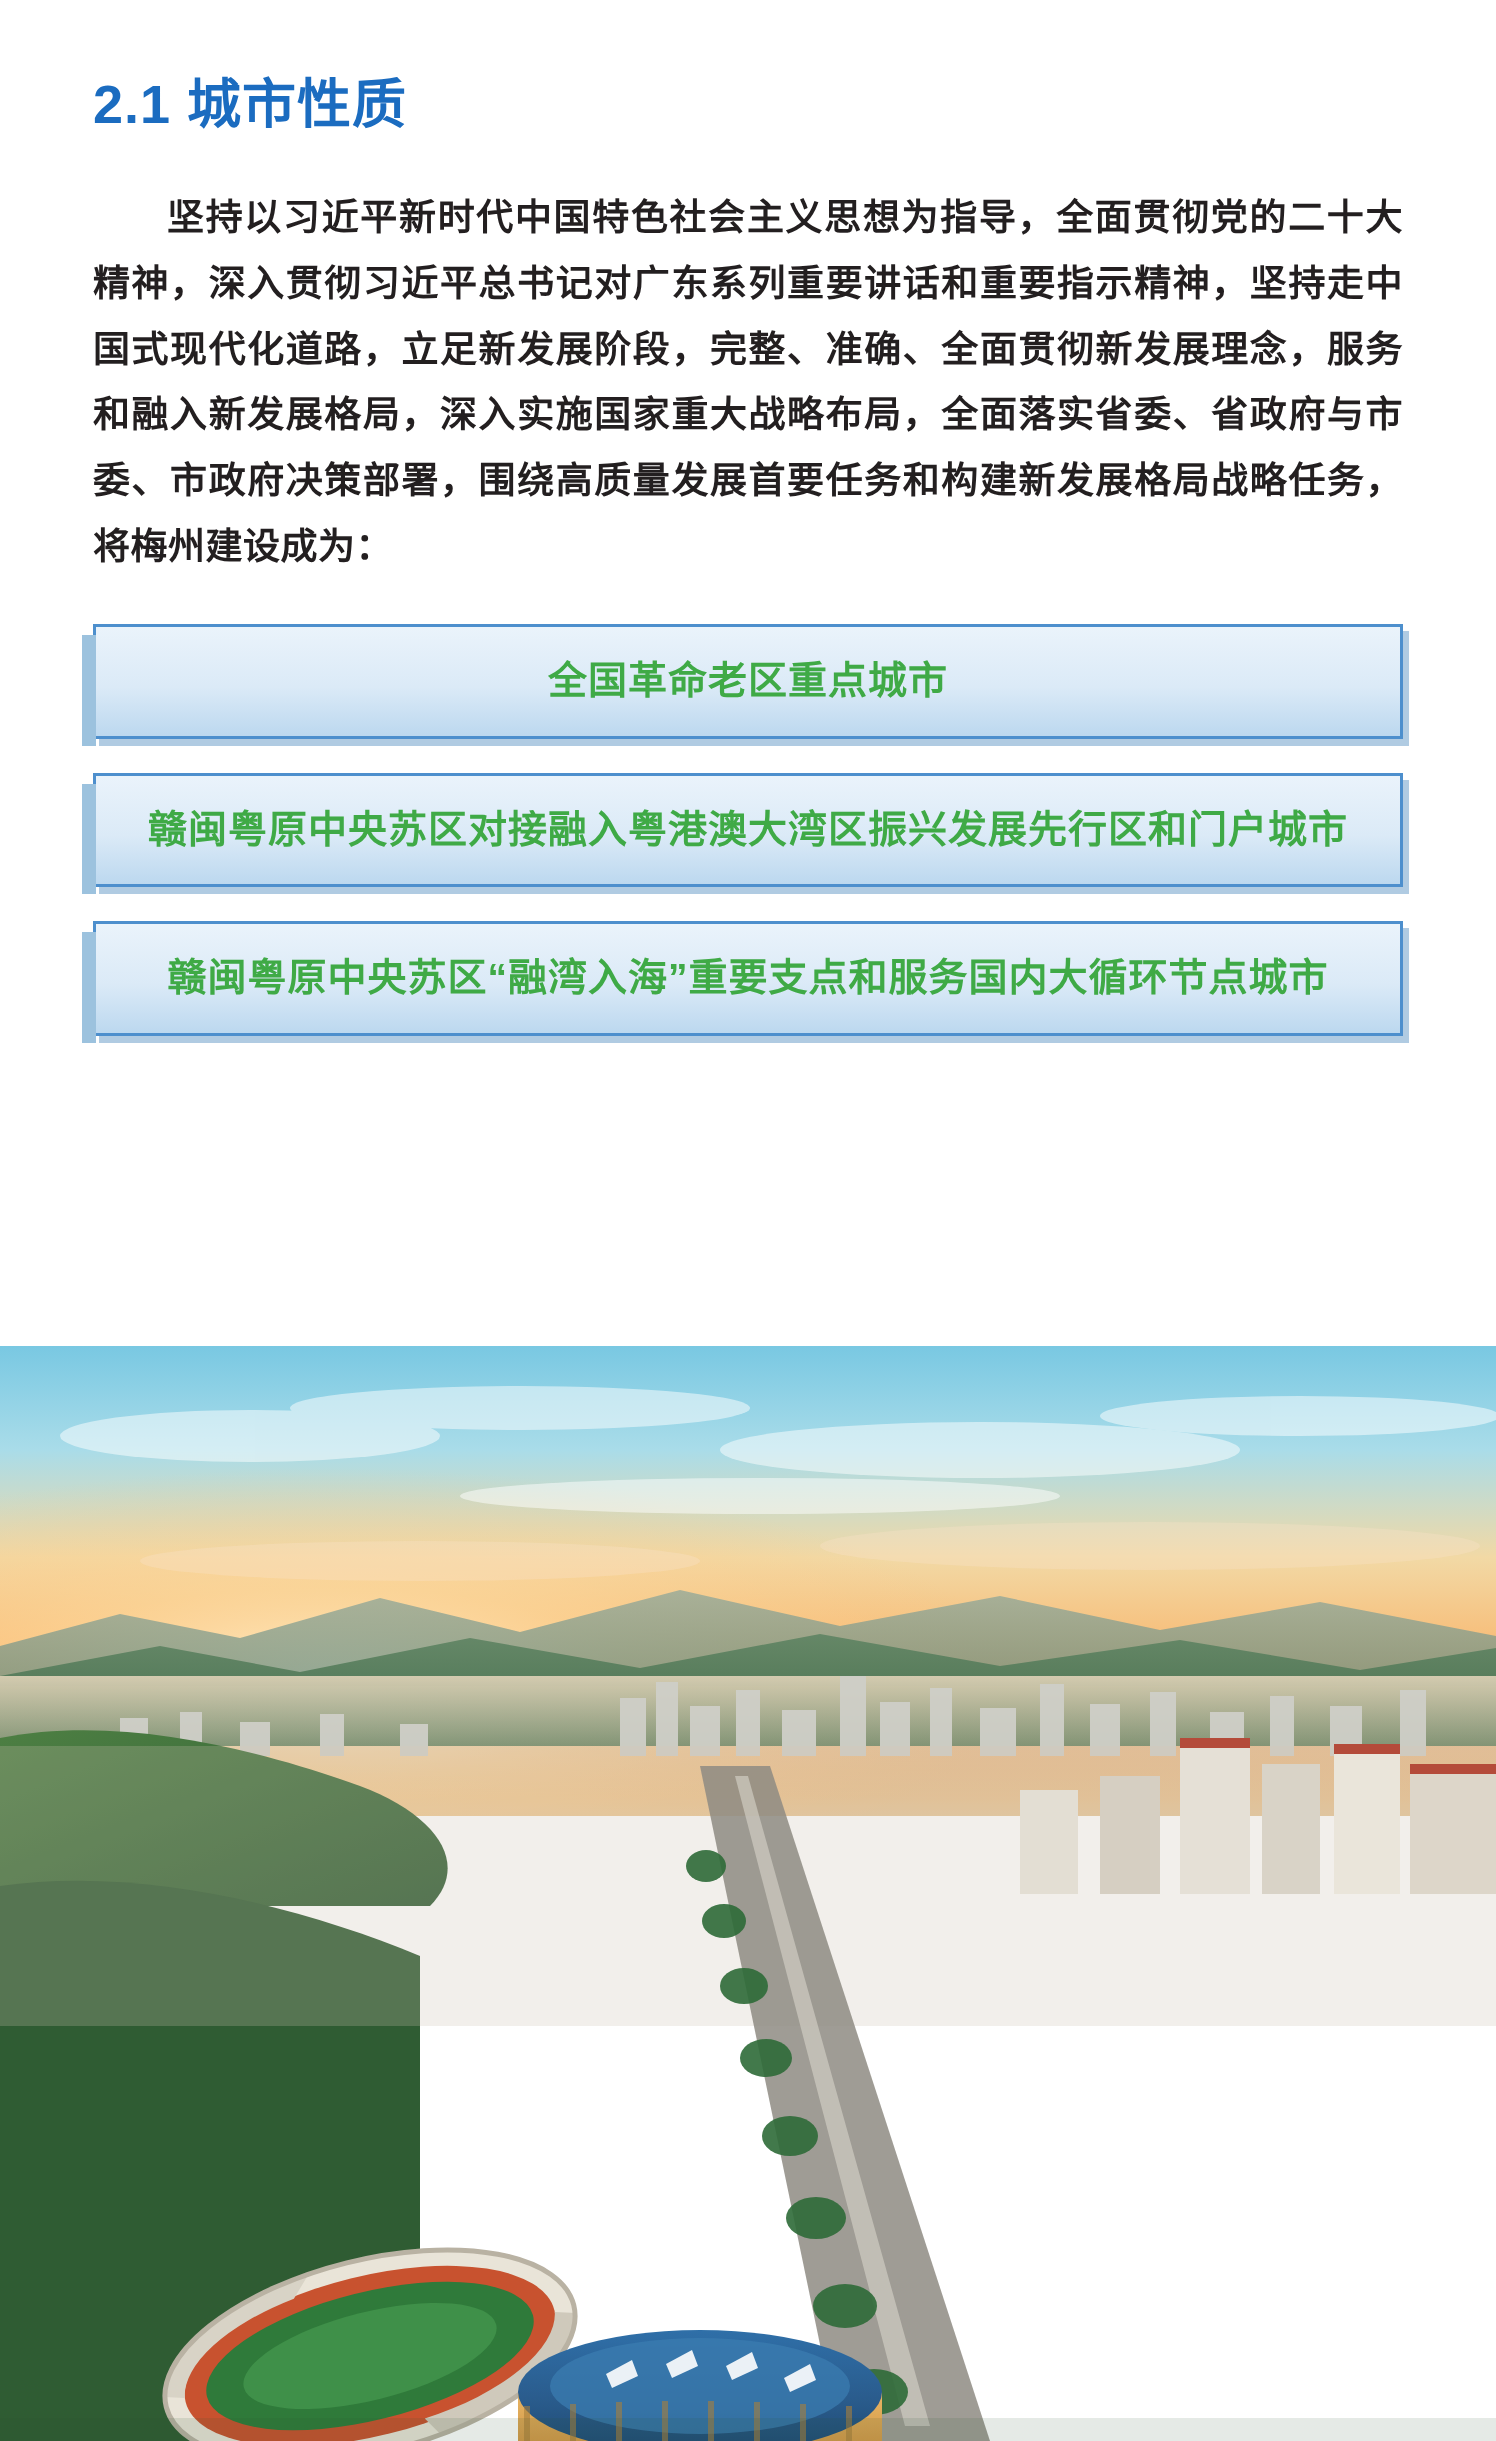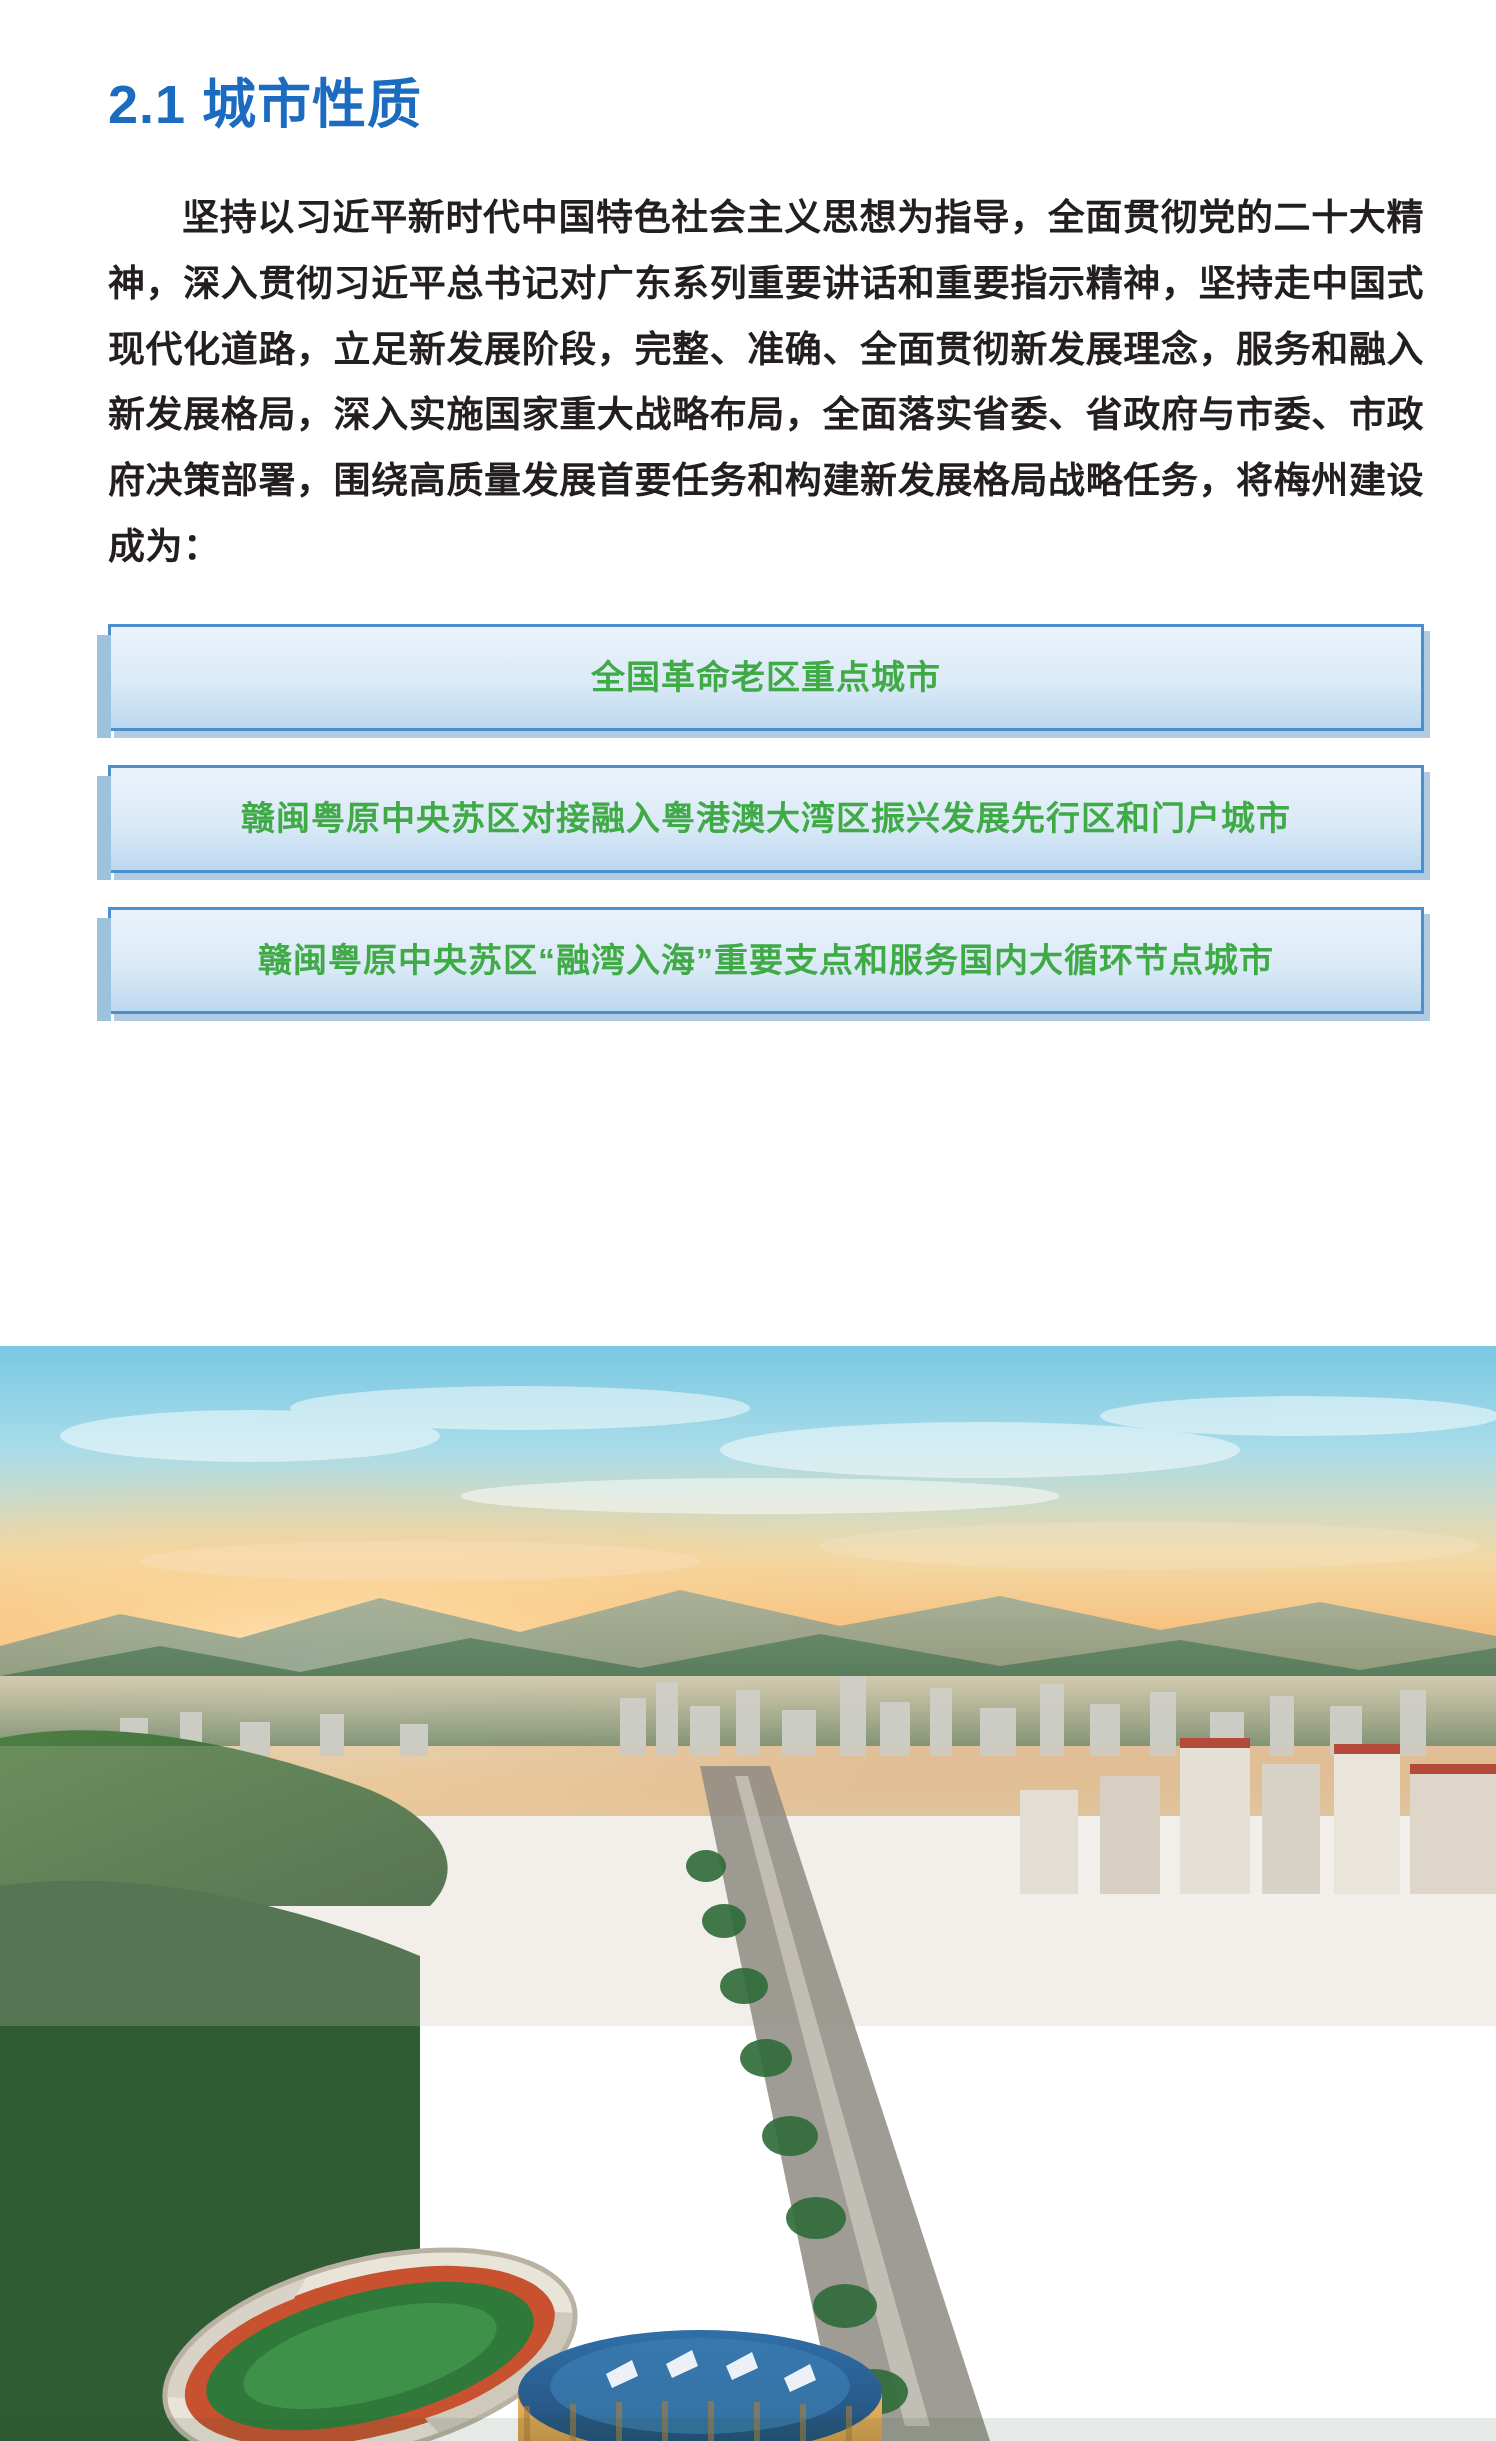--- a/index.html
+++ b/index.html
@@ -17,23 +17,22 @@
 
   .page {
     position: relative;
     width: 1496px;
     height: 2441px;
     background: #ffffff;
     box-sizing: border-box;
   }
 
   .content {
-    padding: 0 72px;
+    padding: 0 93px;
     box-sizing: border-box;
-    margin-left: 36px;
   }
 
   .section-title {
     margin: 0;
     padding-top: 72px;
     font-size: 54px;
     line-height: 1.2;
     font-weight: bold;
     color: #1b6cc0;
     letter-spacing: 1px;
@@ -76,21 +75,21 @@
     content: "";
     position: absolute;
     left: -14px;
     top: 8px;
     bottom: -10px;
     width: 14px;
     background: #9cc2de;
   }
 
   .banner-text {
-    font-size: 34px;
+    font-size: 39px;
     font-weight: bold;
     line-height: 1.45;
     color: #3faa46;
     text-align: center;
     letter-spacing: 1px;
   }
 
   .hero {
     position: absolute;
     left: 0;

